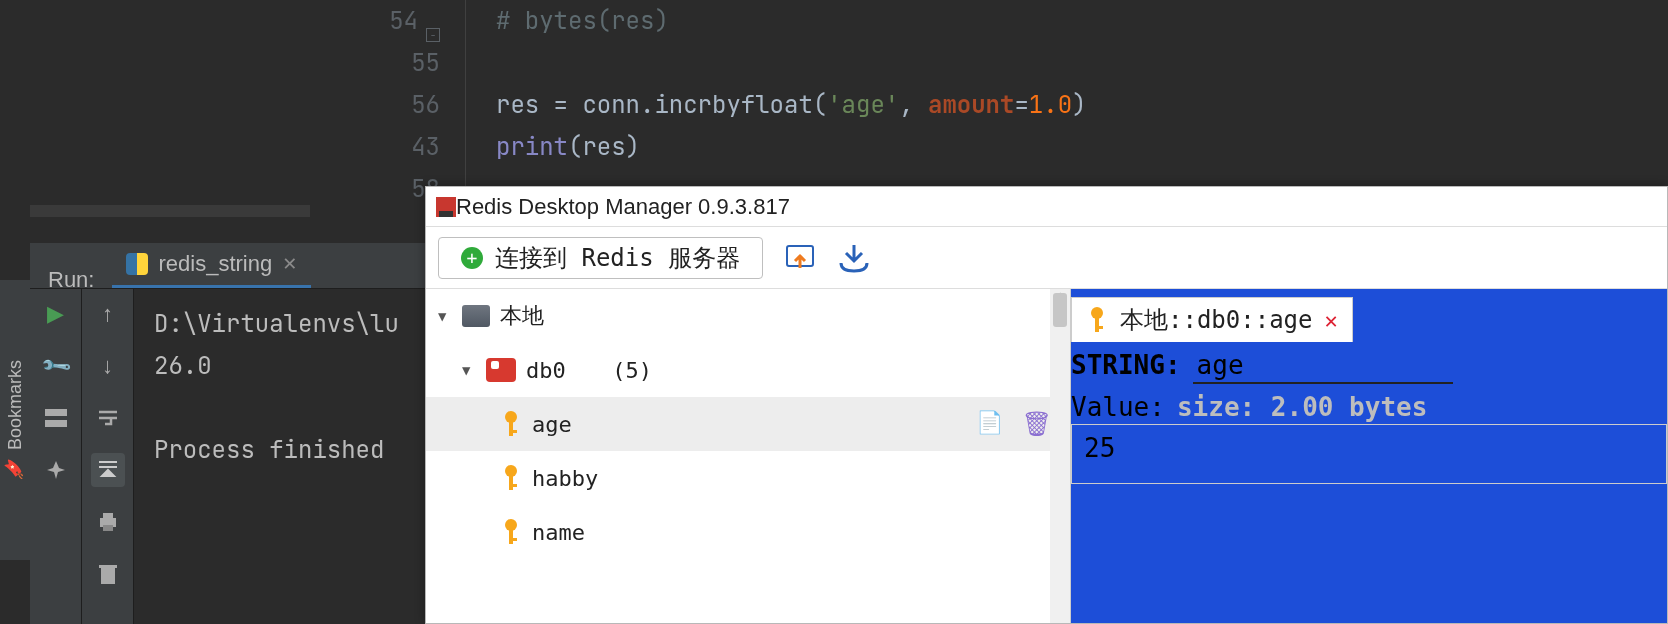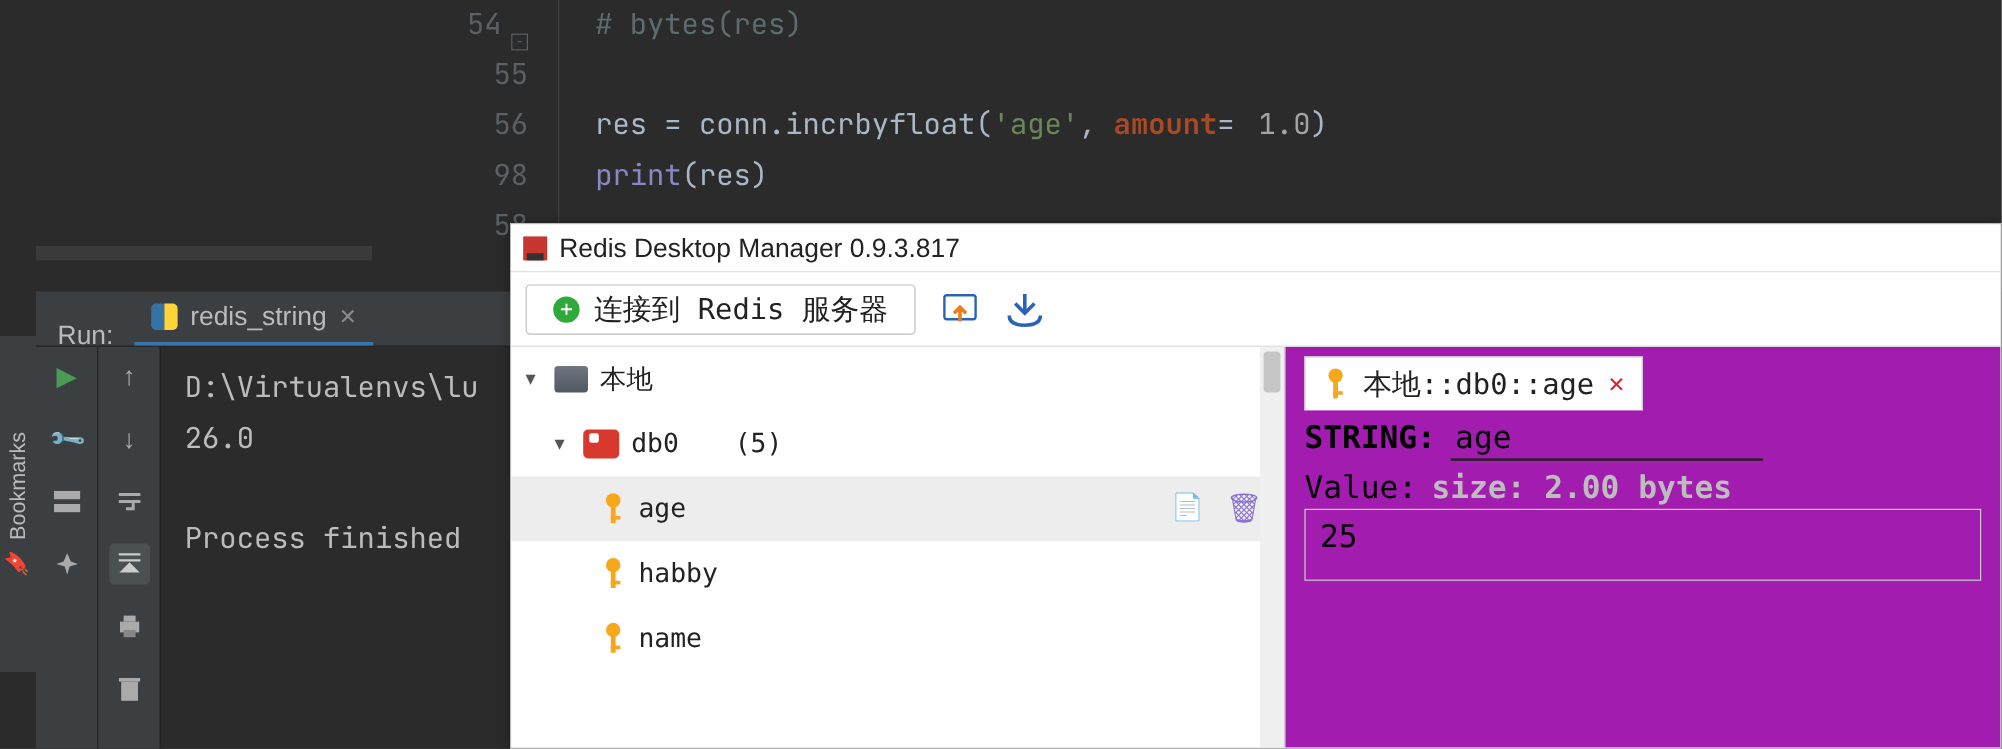--- a/index.html
+++ b/index.html
@@ -50,21 +50,21 @@
     font-size: 24px;
     line-height: 42px;
     white-space: pre;
     padding-left: 30px;
     border-left: 1px solid #404040;
   }
   .c-cm { color:#5e6b70; }
   .c-id { color:#a9b7c6; }
   .c-str{ color:#6a8759; }
   .c-kw { color:#aa4926;font-weight:bold; }
-  .c-num{ color:#a3a3a3;margin-left:20px; }
+  .c-num{ color:#f97316; }
   .c-bi { color:#8888c6; }
 
   
   .run-header {
     position: absolute;
     left: 30px; top: 243px; right:0; height: 46px;
     display: flex; align-items: center;
     background: #3c3f41;
     border-bottom: 1px solid #1e1e1e;
     font-size: 22px;
@@ -121,21 +121,21 @@
   .rdm {
     position:absolute;
     left:425px; top:186px; right:0; bottom:0;
     background:#f7f7f7;
     border:1px solid #b8b8b8;
     box-shadow: -2px -2px 8px rgba(0,0,0,.25);
     display:flex; flex-direction:column;
     font-size:22px;
   }
   .rdm-title {
-    height:40px; display:flex; align-items:center; gap:10px;
+    height:40px; display:flex; align-items:center; gap:0;
     padding:0 10px; background:#fff; border-bottom:1px solid #ddd;
     color:#222;
   }
   .rdm-logo { width:20px; height:20px; background:#c8372f; position:relative; }
   .rdm-logo::after{content:"";position:absolute;left:3px;bottom:0;width:14px;height:6px;background:#333;}
   .rdm-toolbar {
     height:62px; display:flex; align-items:center; gap:20px;
     padding:0 12px; background:#fff; border-bottom:1px solid #ddd;
   }
   .connect-btn {
@@ -159,21 +159,21 @@
   .srv-ico{ width:28px;height:22px;background:linear-gradient(#6f7680,#505863);border-radius:3px;}
   .db-ico{ width:30px;height:24px;background:#d7392f;border-radius:4px;position:relative;}
   .db-ico::after{content:"";position:absolute;left:5px;top:3px;width:8px;height:8px;background:#fff;border-radius:2px;}
   .key-ico{ width:22px;height:28px; display:flex; align-items:flex-start; justify-content:center;}
   .key-ico svg{width:22px;height:28px;}
   .row-actions{ margin-left:auto; display:flex; gap:18px; padding-right:18px;}
   .copy-ico{ color:#3a7bd5; font-size:22px;}
   .trash-ico{ color:#8b6fd1; font-size:24px;}
 
   .rdm-detail {
-    flex:1; background:#a21caf; display:flex; flex-direction:column; padding:8px 16px;
+    flex:1; background:#1d4ed8; display:flex; flex-direction:column; padding:8px 0;
     font-family:"SimSun","Consolas",monospace;
   }
   .detail-tab{
     align-self:flex-start; display:flex; align-items:center; gap:12px;
     border:1px solid #ccc; border-bottom:none; padding:6px 14px; background:#fff;
     font-size:24px; color:#222;
   }
   .dx{ color:#d23; font-weight:bold; font-size:22px;}
   .field{ display:flex; align-items:baseline; gap:12px; margin-top:8px; font-size:26px;}
   .field b{ font-weight:bold; }
@@ -198,21 +198,21 @@
           <span>54</span>
           <span class="fold">−</span>
         </div>
       <div class="gut-row">
           <span>55</span>
         </div>
       <div class="gut-row">
           <span>56</span>
         </div>
       <div class="gut-row">
-          <span>98</span>
+          <span>43</span>
         </div>
       <div class="gut-row">
           <span>58</span>
         </div>
     </div>
     <div class="code"><span class="c-cm"># bytes(res)</span>
 
 <span class="c-id">res = conn.incrbyfloat(</span><span class="c-str">'age'</span><span class="c-id">, </span><span class="c-kw">amount</span><span class="c-id">=</span><span class="c-num">1.0</span><span class="c-id">)</span>
 <span class="c-bi">print</span><span class="c-id">(res)</span>
 </div>

